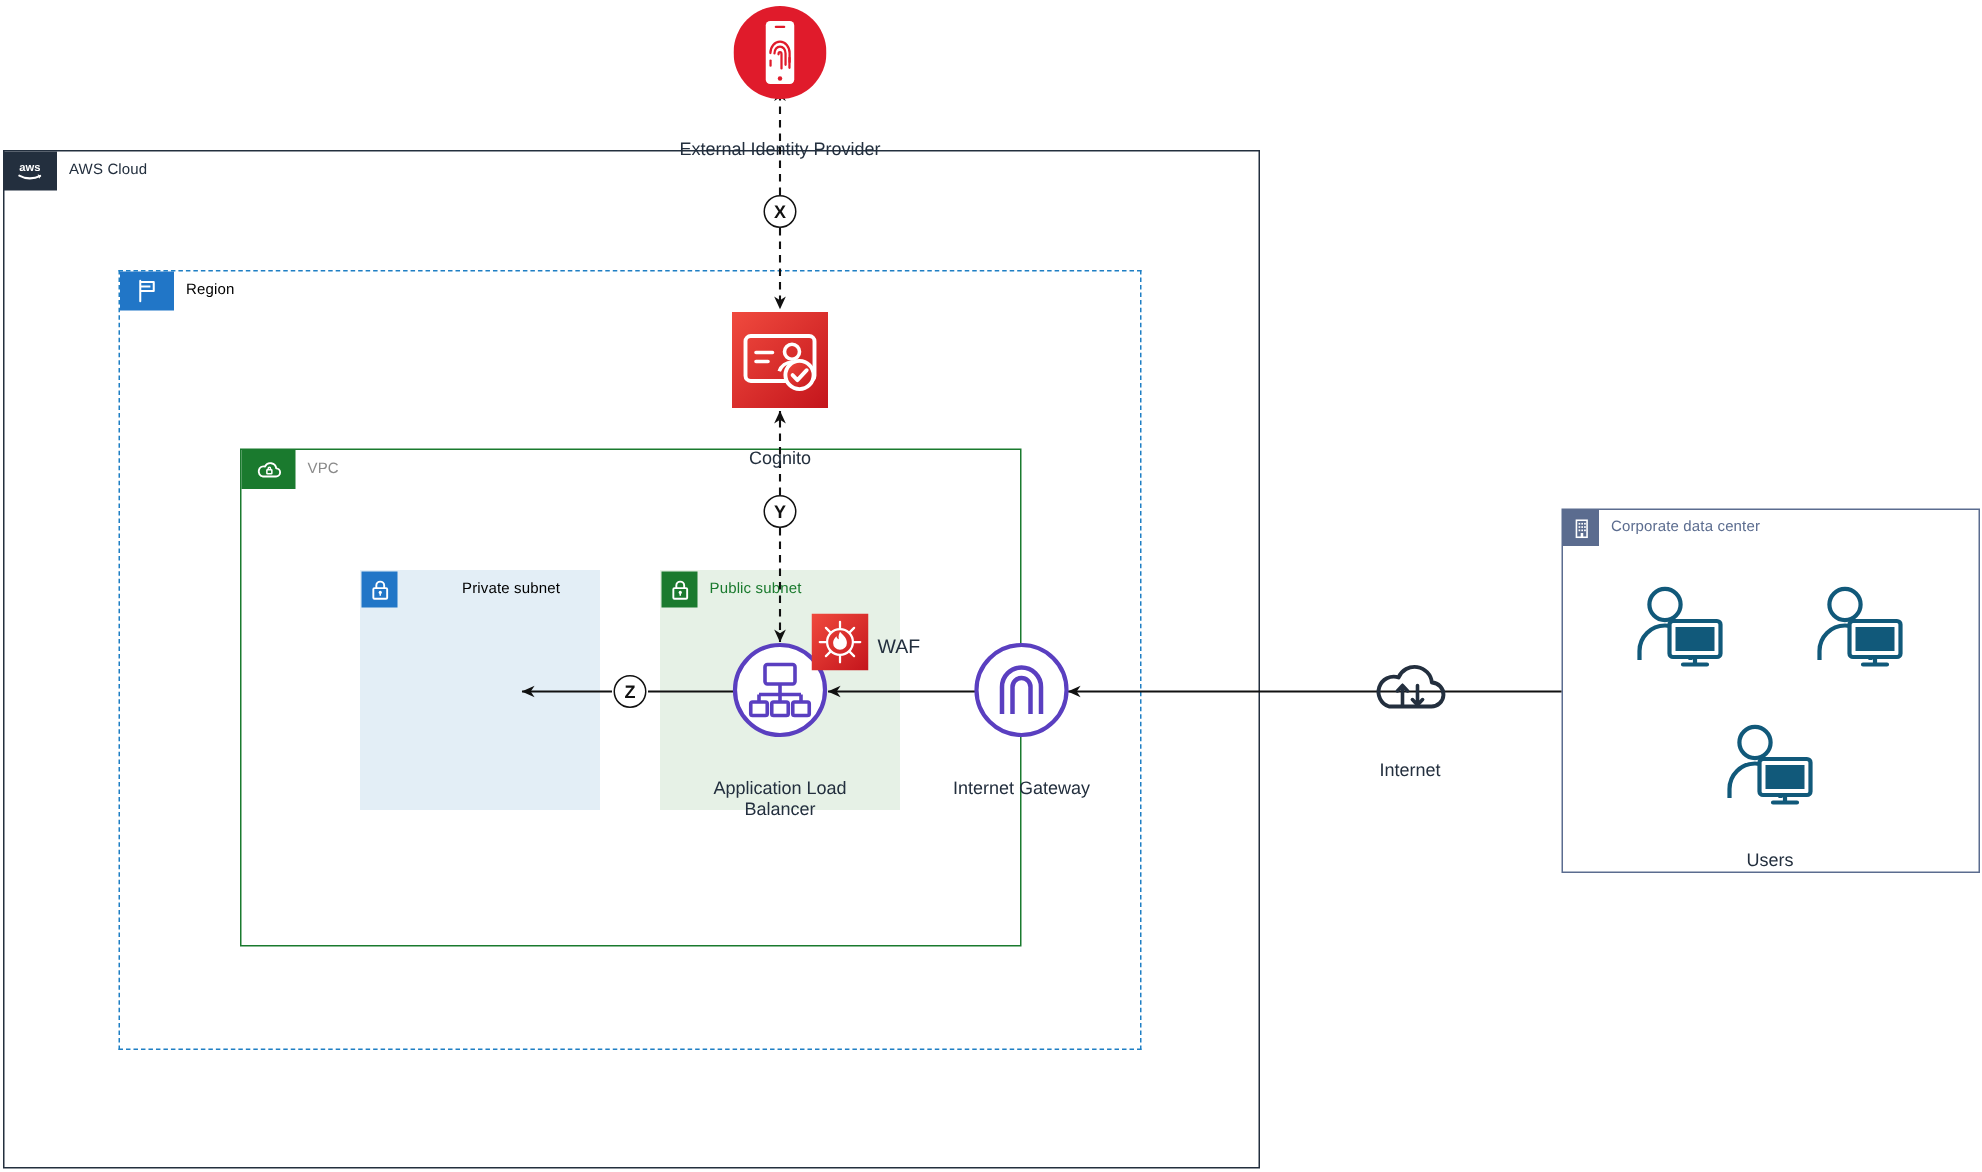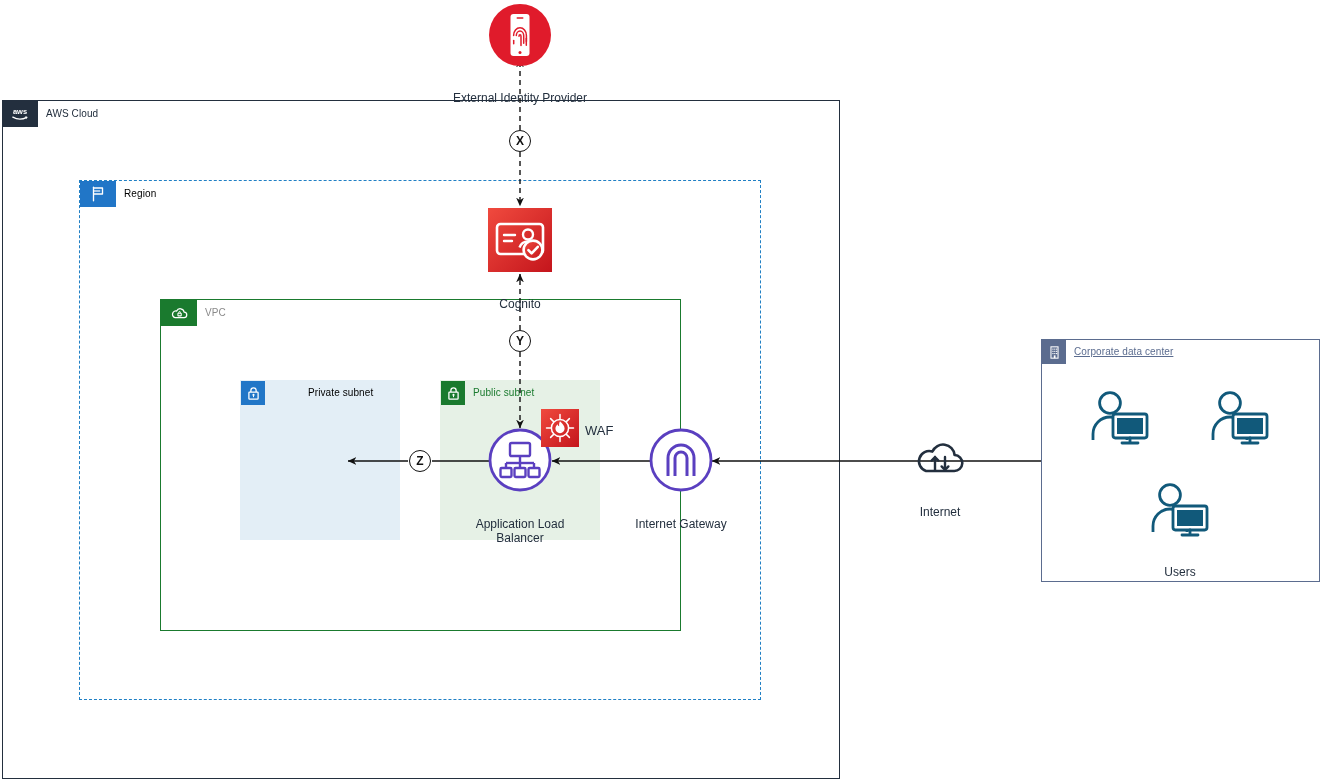--- a/index.html
+++ b/index.html
@@ -84,21 +84,21 @@
   }
   .tile-aws   { background: #232F3E; }
   .tile-blue  { background: #2176c7; }
   .tile-green { background: #1a7a2e; }
   .tile-gray  { background: #5B6C8F; }
 
   .label-dark  { color: #232F3E; }
   .label-blue  { color: #000000; }
   .label-green { color: #1a7a2e; }
   .label-gray  { color: #8a8a8a; }
-  .label-slate { color: #5B6C8F; text-decoration: underline; }
+  .label-slate { color: #5B6C8F; }
 
   .badge-aws     { left: 2px;    top: 101px; }
   .badge-region  { left: 80px;   top: 181px; }
   .badge-vpc     { left: 161px;  top: 300px; }
   .badge-private { left: 241px;  top: 381px; gap: 43px; }
   .badge-public  { left: 441px;  top: 381px; }
   .badge-corp    { left: 1042px; top: 340px; }
   .badge-private .badge-tile,
   .badge-public .badge-tile,
   .badge-corp .badge-tile { width: 24px; height: 24px; }

